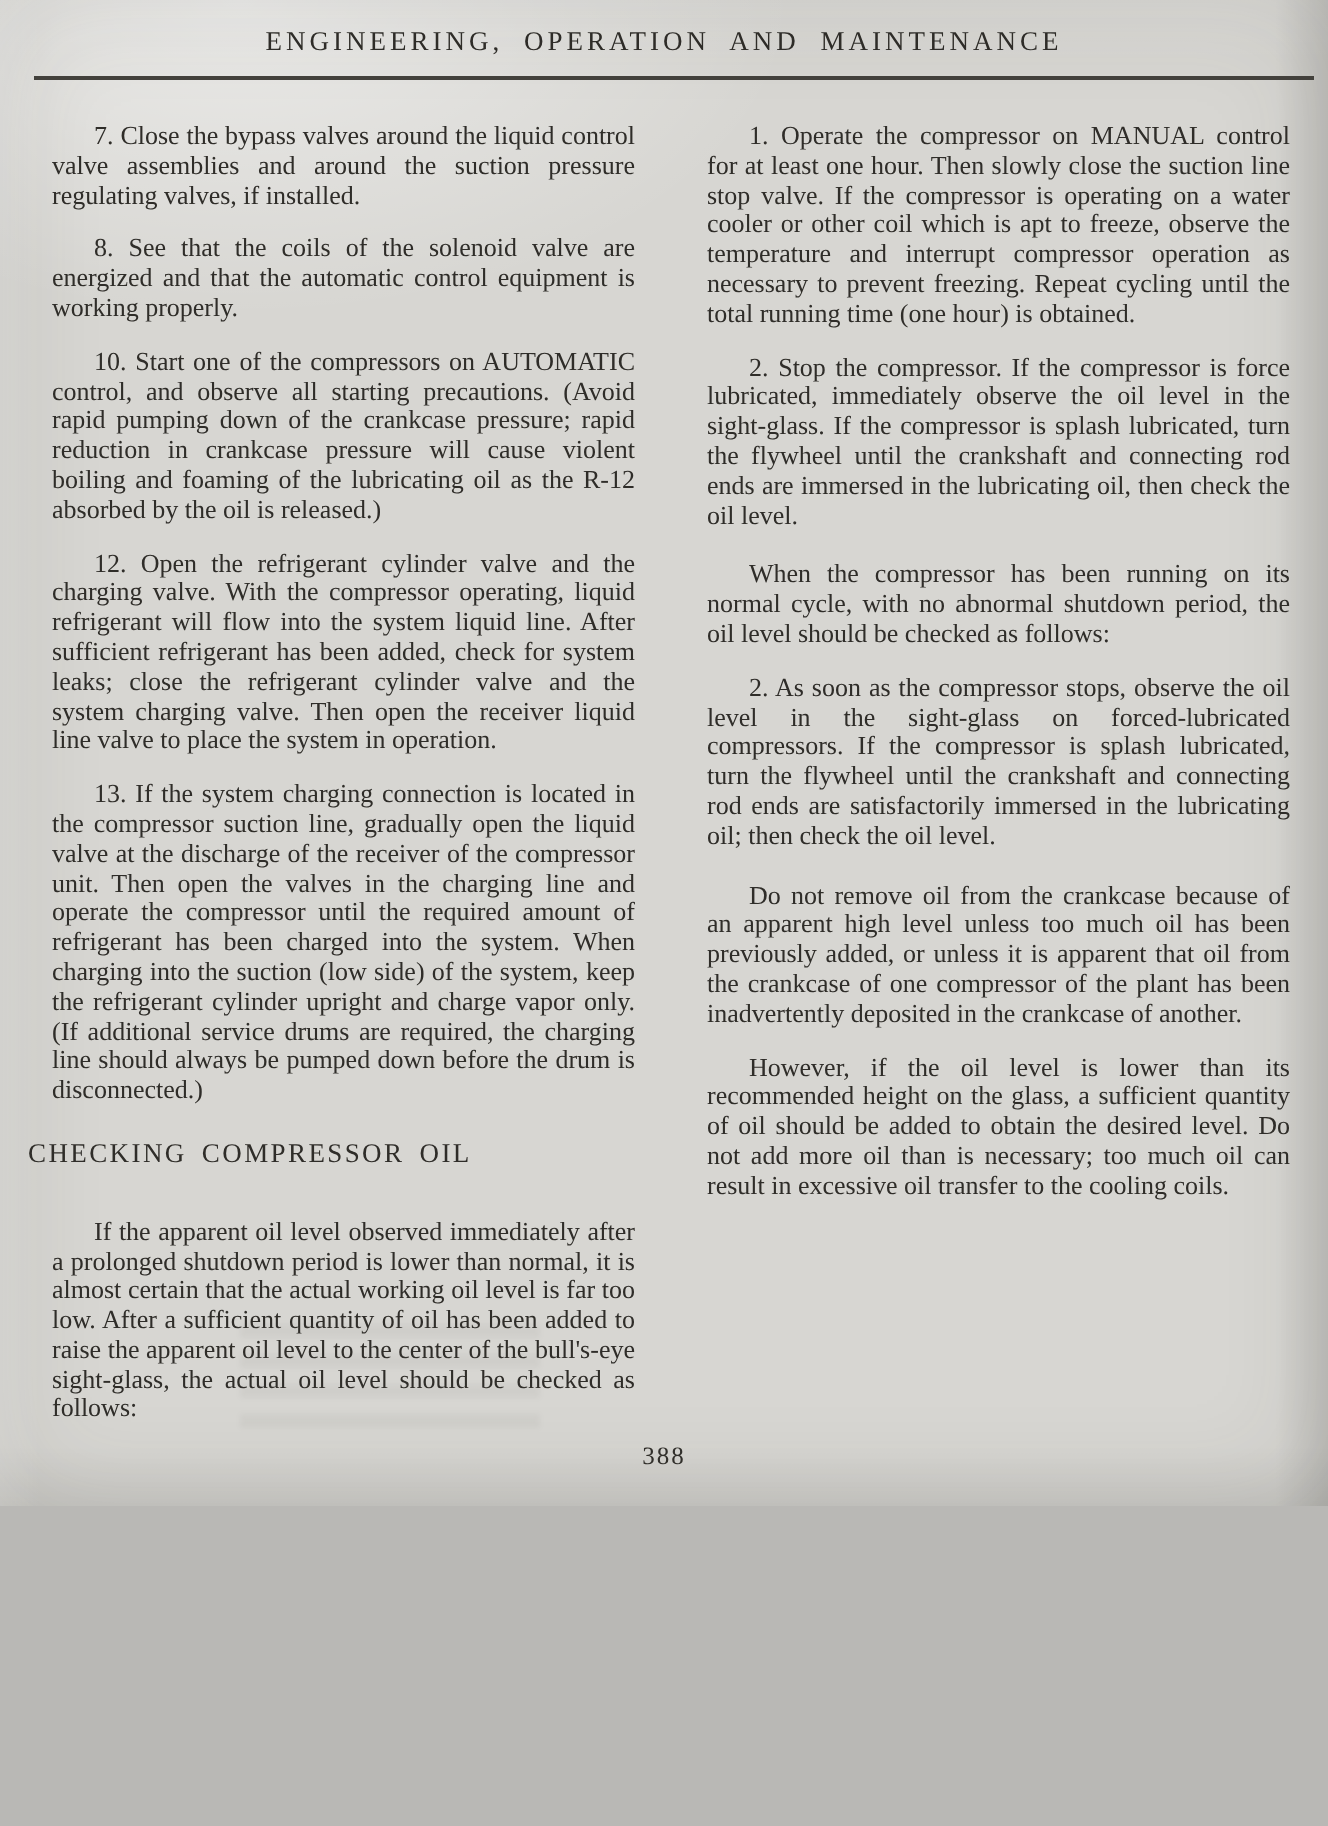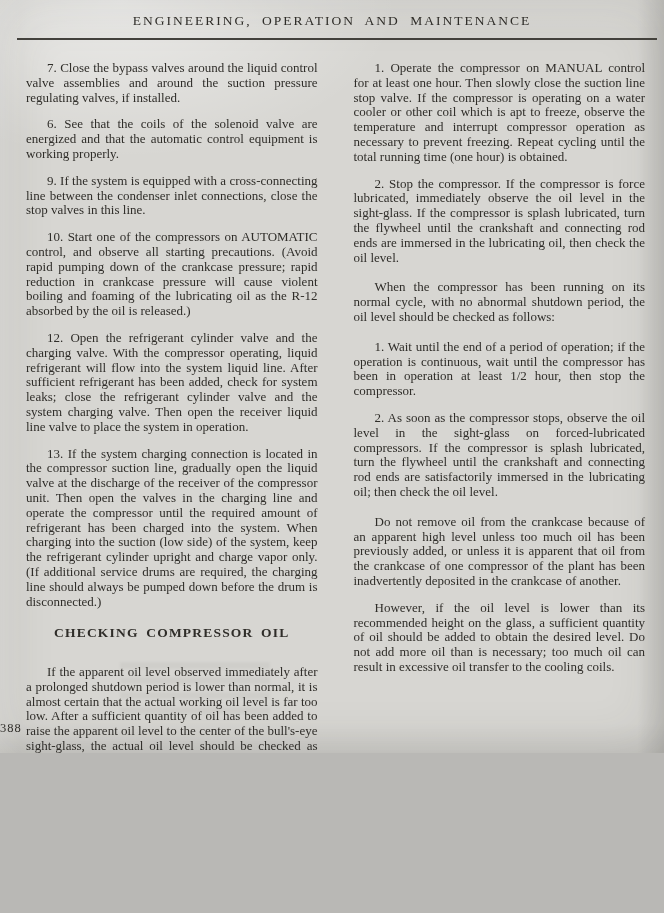--- a/index.html
+++ b/index.html
@@ -44,36 +44,35 @@
     line-height: 14.8px;
     text-align: justify;
     color: #2f2d29;
   }
   .col p { margin: 12px; text-indent: 21px; }
   .section-heading {
     margin: 17px 0 24px 0;
     font-size: 13.5px;
     letter-spacing: 1.2px;
     word-spacing: 3px;
-    text-align: center;
-    font-weight: bold;
+    text-align: left;
   }
   .subsection-heading {
     margin: 21px 0 23px 0;
     font-size: 13px;
     letter-spacing: 0.6px;
     word-spacing: 2px;
     text-align: left;
   }
   .gap-above { margin-top: 15px !important; }
   .page-footer {
     position: absolute;
     left: 0; right: 0;
     bottom: 17px;
-    text-align: left;
+    text-align: center;
     font-size: 12.5px;
     letter-spacing: 1px;
   }
   
   .ghost {
     position: absolute;
     pointer-events: none;
     opacity: 0.35;
     filter: blur(1.2px);
     background: repeating-linear-gradient(
@@ -90,34 +89,32 @@
 <div class="page">
 
   <div class="running-header">ENGINEERING, OPERATION AND MAINTENANCE</div>
 
   <div class="header-rule"></div>
 
   <div class="columns">
 
     <div class="col">
       <p>7.  Close the bypass valves around the liquid control valve assemblies and around the suction pressure regulating valves, if installed.</p>
-      <p>6.  See that the coils of the solenoid valve are energized and that the automatic control equipment is working properly.</p>
-      <p>9.  If the system is equipped with a cross-connecting line between the condenser inlet connections, close the stop valves in this line.</p>
+      <p>8.  See that the coils of the solenoid valve are energized and that the automatic control equipment is working properly.</p>
       <p>10.  Start one of the compressors on AUTOMATIC control, and observe all starting precautions.  (Avoid rapid pumping down of the crankcase pressure; rapid reduction in crankcase pressure will cause violent boiling and foaming of the lubricating oil as the R-12 absorbed by the oil is released.)</p>
       <p>12.  Open the refrigerant cylinder valve and the charging valve.  With the compressor operating, liquid refrigerant will flow into the system liquid line.  After sufficient refrigerant has been added, check for system leaks; close the refrigerant cylinder valve and the system charging valve.  Then open the receiver liquid line valve to place the system in operation.</p>
       <p>13.  If the system charging connection is located in the compressor suction line, gradually open the liquid valve at the discharge of the receiver of the compressor unit.  Then open the valves in the charging line and operate the compressor until the required amount of refrigerant has been charged into the system.  When charging into the suction (low side) of the system, keep the refrigerant cylinder upright and charge vapor only.  (If additional service drums are required, the charging line should always be pumped down before the drum is disconnected.)</p>
       <div class="section-heading">CHECKING COMPRESSOR OIL</div>
       <p>If the apparent oil level observed immediately after a prolonged shutdown period is lower than normal, it is almost certain that the actual working oil level is far too low.  After a sufficient quantity of oil has been added to raise the apparent oil level to the center of the bull's-eye sight-glass, the actual oil level should be checked as follows:</p>
     </div>
 
     <div class="col">
       <p>1.  Operate the compressor on MANUAL control for at least one hour.  Then slowly close the suction line stop valve.  If the compressor is operating on a water cooler or other coil which is apt to freeze, observe the temperature and interrupt compressor operation as necessary to prevent freezing.  Repeat cycling until the total running time (one hour) is obtained.</p>
       <p>2.  Stop the compressor.  If the compressor is force lubricated, immediately observe the oil level in the sight-glass.  If the compressor is splash lubricated, turn the flywheel until the crankshaft and connecting rod ends are immersed in the lubricating oil, then check the oil level.</p>
       <p class="gap-above">When the compressor has been running on its normal cycle, with no abnormal shutdown period, the oil level should be checked as follows:</p>
-      <p class="gap-above">1.  Wait until the end of a period of operation; if the operation is continuous, wait until the compressor has been in operation at least 1/2 hour, then stop the compressor.</p>
       <p>2.  As soon as the compressor stops, observe the oil level in the sight-glass on forced-lubricated compressors.  If the compressor is splash lubricated, turn the flywheel until the crankshaft and connecting rod ends are satisfactorily immersed in the lubricating oil; then check the oil level.</p>
       <p class="gap-above">Do not remove oil from the crankcase because of an apparent high level unless too much oil has been previously added, or unless it is apparent that oil from the crankcase of one compressor of the plant has been inadvertently deposited in the crankcase of another.</p>
       <p>However, if the oil level is lower than its recommended height on the glass, a sufficient quantity of oil should be added to obtain the desired level.  Do not add more oil than is necessary; too much oil can result in excessive oil transfer to the cooling coils.</p>
     </div>
 
   </div>
 
   <div class="ghost ghost-1"></div>
   <div class="ghost ghost-2"></div>
 

